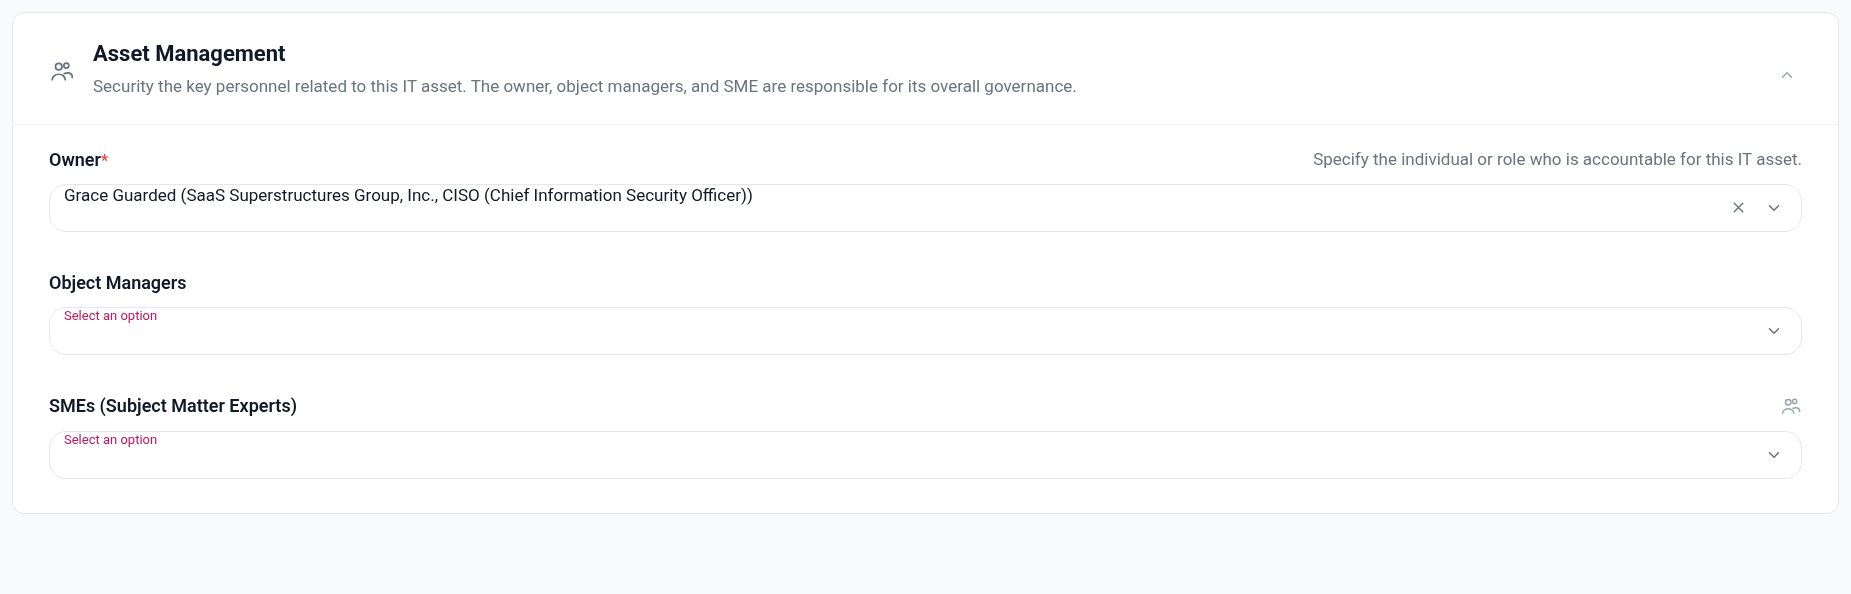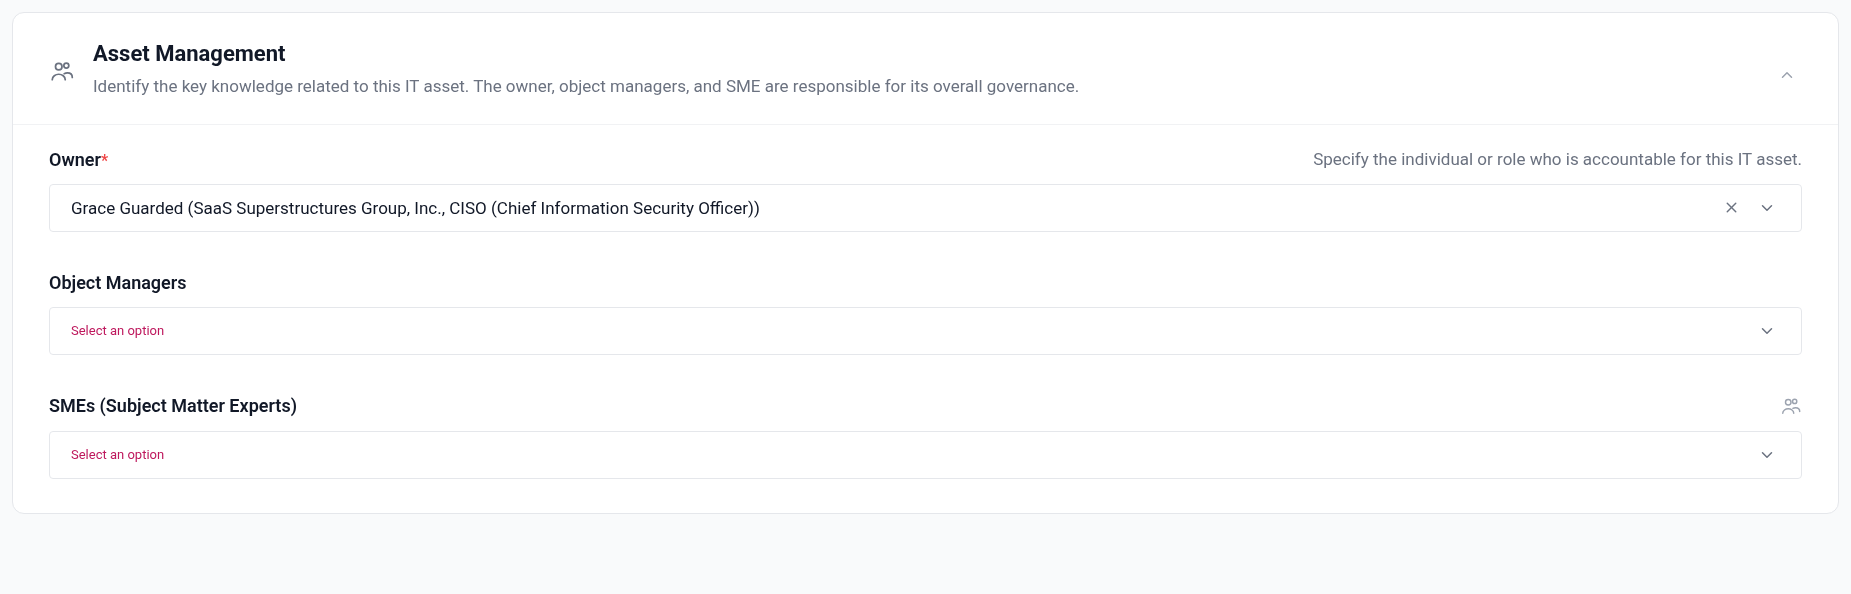--- a/index.html
+++ b/index.html
@@ -77,27 +77,26 @@
     }
     .field-hint {
       font-size: 17px;
       color: #6b7280;
       text-align: left;
     }
     .hint-icon { color: #9ca3af; flex-shrink: 0; }
     .select-wrap {
       position: relative;
       display: flex;
-      align-items: center;
       width: 100%;
       min-height: 48px;
       border: 1px solid #e5e7eb;
-      border-radius: 4px;
+      border-radius: 17px;
       background: #ffffff;
-      padding: 0 21px;
+      padding: 0 14px;
     }
     .select-value {
       flex: 1;
       font-size: 17px;
       color: #111827;
       outline: none;
       border: none;
       background: transparent;
     }
     .select-placeholder {
@@ -130,21 +129,21 @@
     <span class="header-icon">
       <svg width="26" height="26" viewBox="0 0 24 24" fill="none" stroke="currentColor" stroke-width="1.6" stroke-linecap="round" stroke-linejoin="round">
         <circle cx="9" cy="8" r="3"></circle>
         <circle cx="16" cy="7" r="2.3"></circle>
         <path d="M3 20c0-3 3-5 6-5s6 2 6 5"></path>
         <path d="M14 14.5c1-.5 2-.7 3-.7 2.3 0 4.5 1.3 4.5 4.2"></path>
       </svg>
     </span>
     <div class="header-text">
       <h2 class="panel-title">Asset Management</h2>
-      <p class="panel-subtitle">Identify the key knowledge related to this IT asset. The owner, object managers, and SME are responsible for its overall governance.</p>
+      <p class="panel-subtitle">Security the key personnel related to this IT asset. The owner, object managers, and SME are responsible for its overall governance.</p>
     </div>
     <button class="collapse-btn">
       <span>
         <svg width="18" height="18" viewBox="0 0 24 24" fill="none" stroke="currentColor" stroke-width="2" stroke-linecap="round" stroke-linejoin="round">
           <polyline points="18 15 12 9 6 15"></polyline>
         </svg>
       </span>
     </button>
   </div>
 

